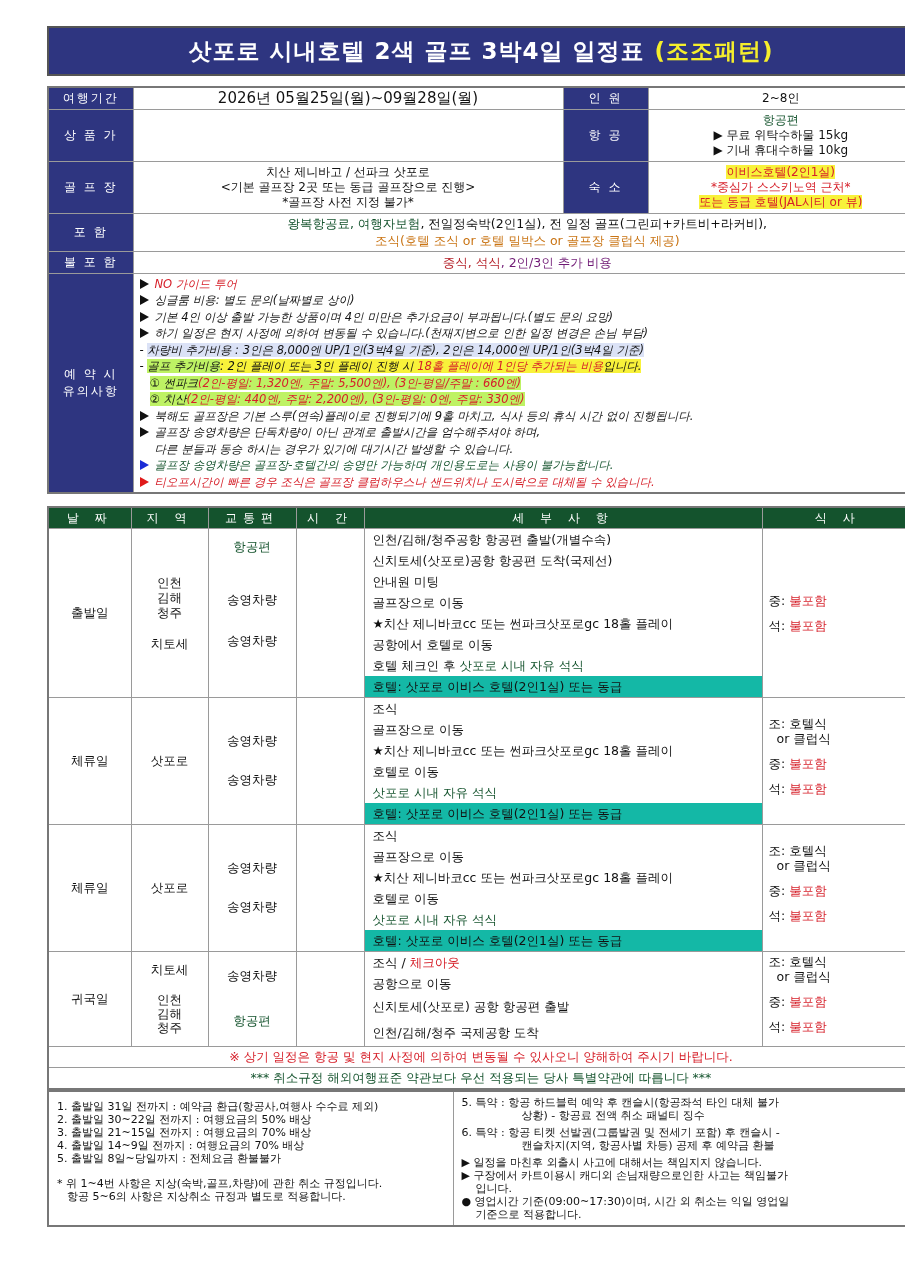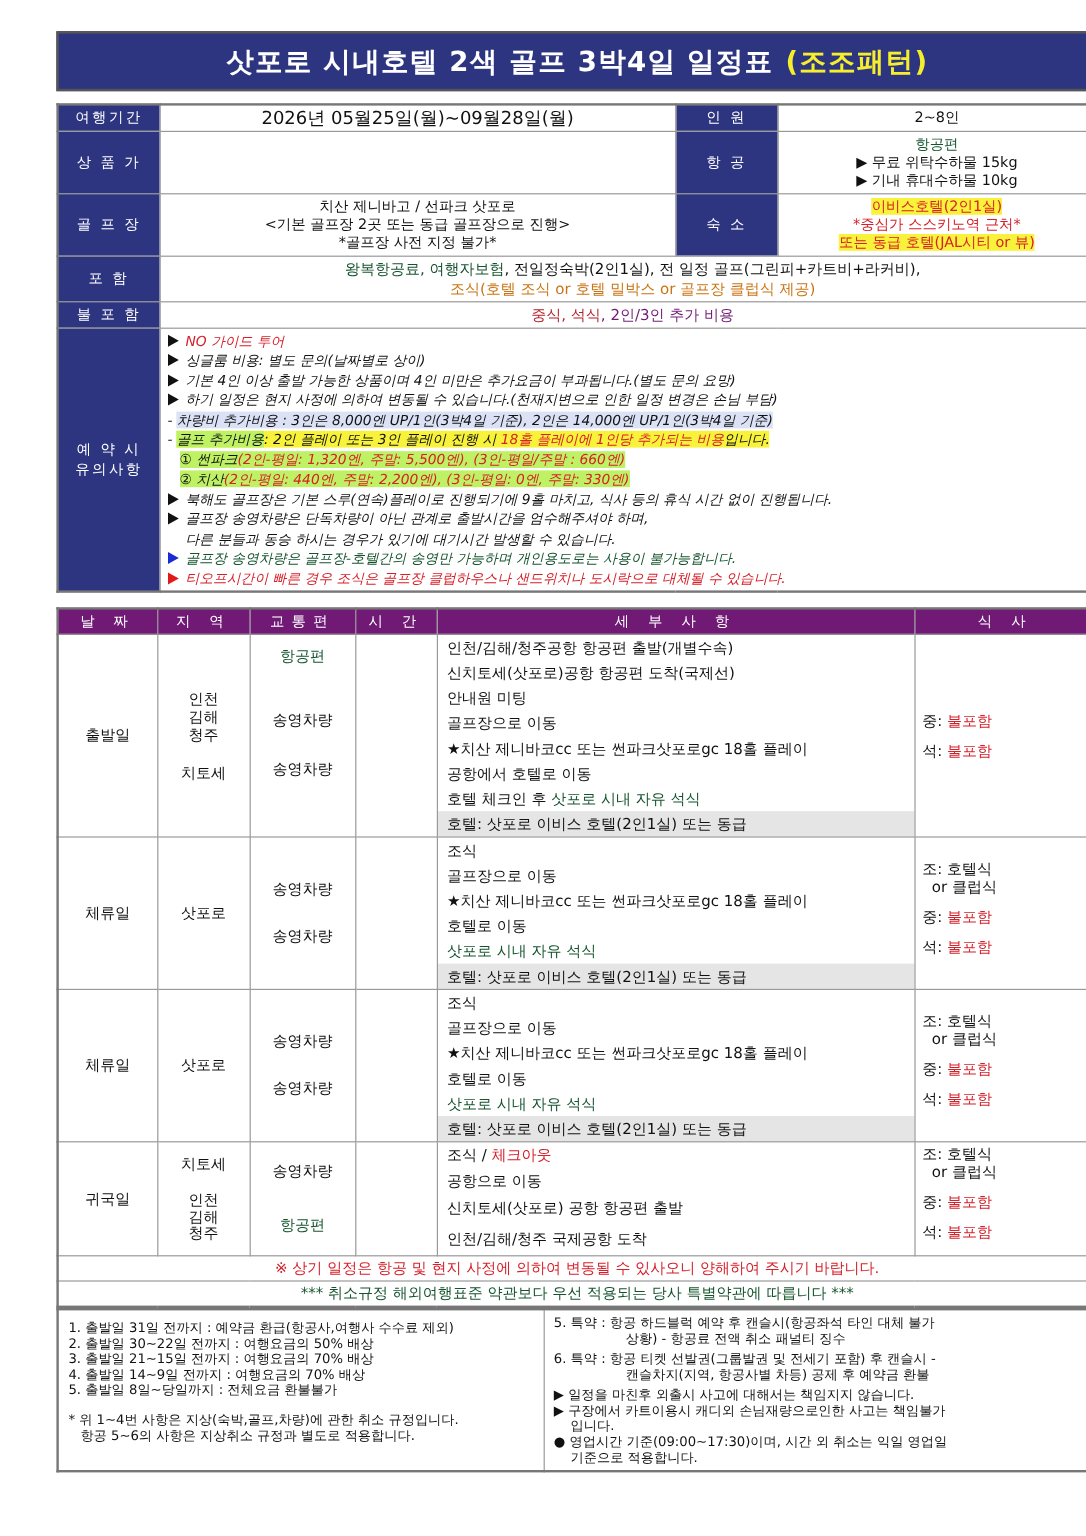--- a/index.html
+++ b/index.html
@@ -20,25 +20,25 @@
   .darkred{color:#b5222a;}
   .hl-yellow{background:#f8f23a;}
   .hl-green{background:#bef264;}
   .hl-blue{background:#dbe2f6;}
   .notes{font-size:11.5px;line-height:16.5px;text-align:left;padding:2px 6px;}
   .notes .ln{white-space:nowrap;font-style:italic;}
   .tri{display:inline-block;width:0;height:0;border-top:5px solid transparent;border-bottom:5px solid transparent;border-left:9px solid #111;margin-right:6px;vertical-align:-1px;}
   .tri.blue{border-left-color:#1a2bd6;}
   .tri.red{border-left-color:#e01a1a;}
   .sched{margin-top:12px;border:2px solid #777;}
-  .sched th{background:#701a75;color:#fff;font-weight:normal;font-size:12px;height:20px;letter-spacing:6px;}
+  .sched th{background:#14532d;color:#fff;font-weight:normal;font-size:12px;height:20px;letter-spacing:6px;}
   .sched td{font-size:12.5px;vertical-align:middle;text-align:center;}
   .detail{text-align:left!important;padding:0!important;vertical-align:top!important;}
   .detail div{height:21px;line-height:21px;padding-left:8px;white-space:nowrap;}
-  .detail div.hotel{background:#e5e5e5;}
+  .detail div.hotel{background:#14b8a6;}
   .meal{text-align:left!important;padding-left:6px!important;line-height:15px;}
   .meal .m{margin:10px 0;}
   .center-notice{font-size:12px;text-align:center;height:20px;}
   .bottom{border:2px solid #777;font-size:11px;}
   .bottom td{vertical-align:top;padding:4px 8px;line-height:13px;}
 </style>
 </head>
 <body>
 
 <div class="page">

